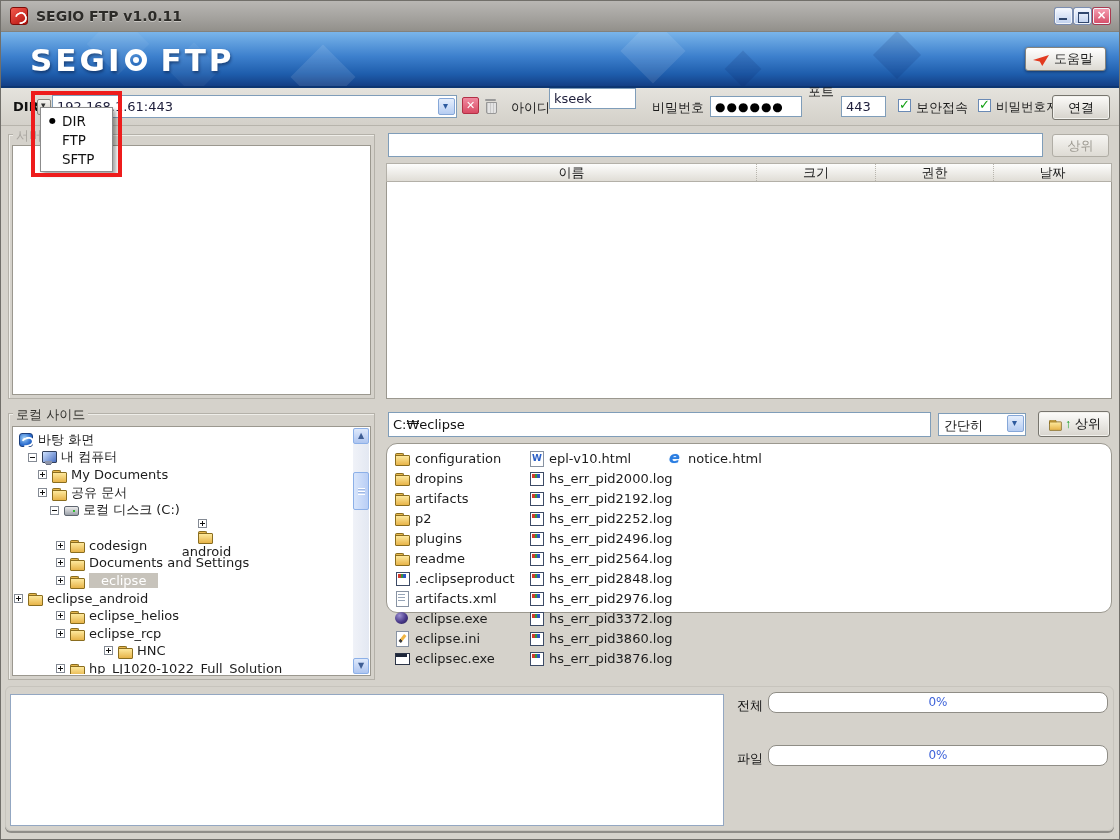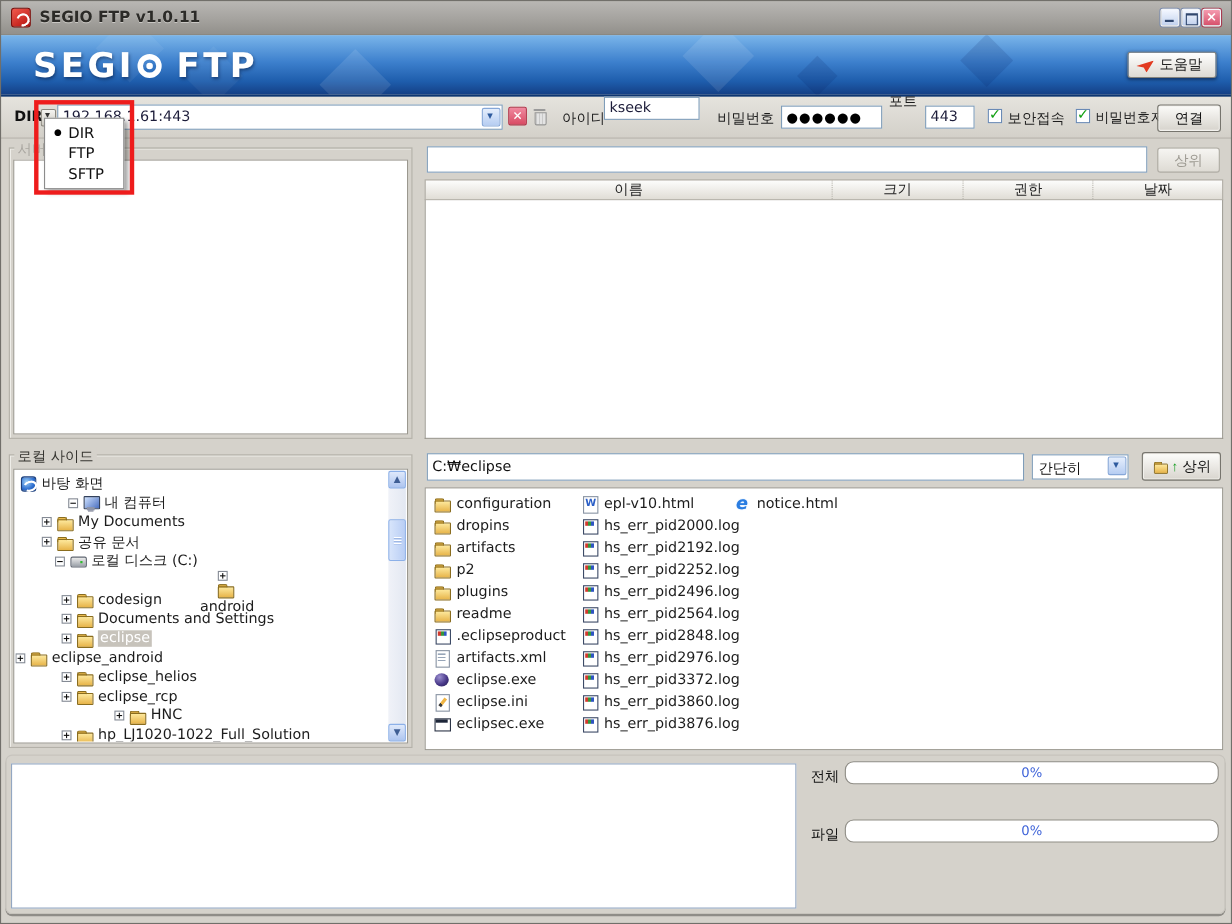--- a/index.html
+++ b/index.html
@@ -108,21 +108,21 @@
     background-image:
       linear-gradient(#c6c3bc 0 0), linear-gradient(#c6c3bc 0 0), linear-gradient(#c6c3bc 0 0);
     background-size:1px 230px,1px 215px,1px 160px; background-position:10px 14px,28px 50px,46px 88px;
     background-repeat:no-repeat; background-image:none; }
   .trow { display:flex; align-items:center; height:17.6px; white-space:nowrap; }
   .expander { width:9px; height:9px; background:#fff; border:1px solid #848a94; position:relative;
     margin-right:4px; flex:none; }
   .expander::before { content:""; position:absolute; left:1px; top:3px; width:5px; height:1px; background:#111; }
   .expander.plus::after { content:""; position:absolute; left:3px; top:1px; width:1px; height:5px; background:#111; }
   .tlabel { margin-left:4px; }
-  .tlabel.sel { background:#c7c3bb; color:#fff; padding:0 2px; }
+  .tlabel.sel { background:#c7c3bb; color:#fff; padding:0 12px; }
 
   
   .vscroll { position:absolute; right:1px; top:1px; bottom:1px; width:16px;
     background:linear-gradient(90deg,#f0f2f8,#e3e8f2); }
   .sbtn { position:absolute; left:0; width:16px; height:16px; border:1px solid #8cb0e8; border-radius:2px;
     background:linear-gradient(#dfe9fb,#aec5f0); color:#3f5e94; font-size:8px; text-align:center; line-height:14px; }
   .sthumb { position:absolute; left:0; top:44px; width:16px; height:38px; border:1px solid #8cb0e8; border-radius:2px;
     background:linear-gradient(90deg,#d8e5fb,#b9cef5); }
   .sthumb::after { content:""; position:absolute; left:4px; top:15px; width:7px; height:7px;
     background:repeating-linear-gradient(#fff 0 1px,#9fb8e4 1px 2px, transparent 2px 3px); }
@@ -256,21 +256,21 @@
 <div class="whitepanel" style="left:386px; top:181px; width:726px; height:218px; border-top:none;"></div>
 
 <div class="groupbox" style="left:8px; top:413px; width:367px; height:267px;"></div>
 <span class="grouplabel" style="left:13px; top:406px; color:#34332f;">로컬 사이드</span>
 <div class="whitepanel" style="left:12px; top:426px; width:359px; height:250px;">
   <div class="tree">
       <div class="trow" style="padding-left: 4px;">
         <span class="ic desktop"></span>
         <span class="tlabel">바탕 화면</span>
       </div>
-      <div class="trow" style="padding-left: 14px; margin-left: 34px;">
+      <div class="trow" style="padding-left: 14px;">
         <span class="expander"></span>
         <span class="ic computer"></span>
         <span class="tlabel">내 컴퓨터</span>
       </div>
       <div class="trow" style="padding-left: 24px;">
         <span class="expander plus"></span>
         <span class="ic folder"></span>
         <span class="tlabel">My Documents</span>
       </div>
       <div class="trow" style="padding-left: 24px;">
@@ -339,21 +339,21 @@
 <input class="field" style="left: 388px; top: 412px; width: 543px; height: 25px; color: rgb(17, 17, 17);" value="C:₩eclipse">
 <div class="viewcombo">
   <span class="vtxt">간단히</span>
   <span class="combo-arrow"></span>
 </div>
 <button class="up-btn">
   <span class="ic folder" style="transform:scale(.85);"></span>
   <span class="up-arrow">↑</span>
   <span>상위</span>
 </button>
-<div class="whitepanel" style="left:386px; top:443px; width:726px; height:239px;">
+<div class="whitepanel" style="left:386px; top:443px; width:726px; height:170px;border-radius:11px;">
   <div class="filecol" style="left:7px;">
       <div class="frow">
         <span class="ic folder"></span>
         <span class="fname">configuration</span>
       </div>
       <div class="frow">
         <span class="ic folder"></span>
         <span class="fname">dropins</span>
       </div>
       <div class="frow">

